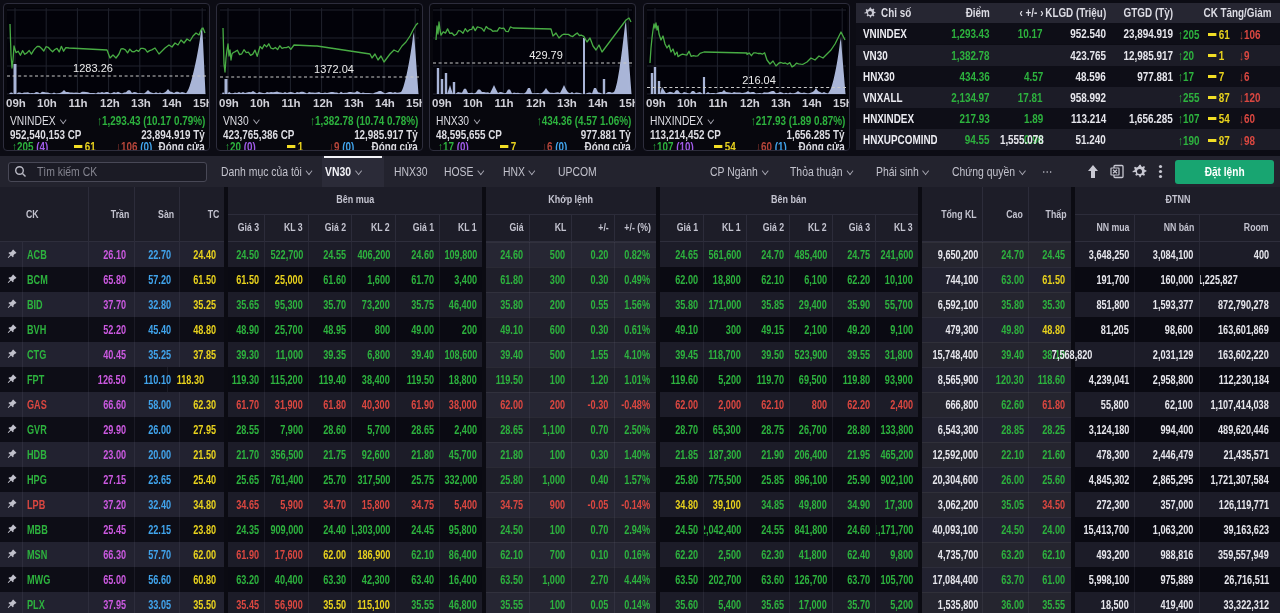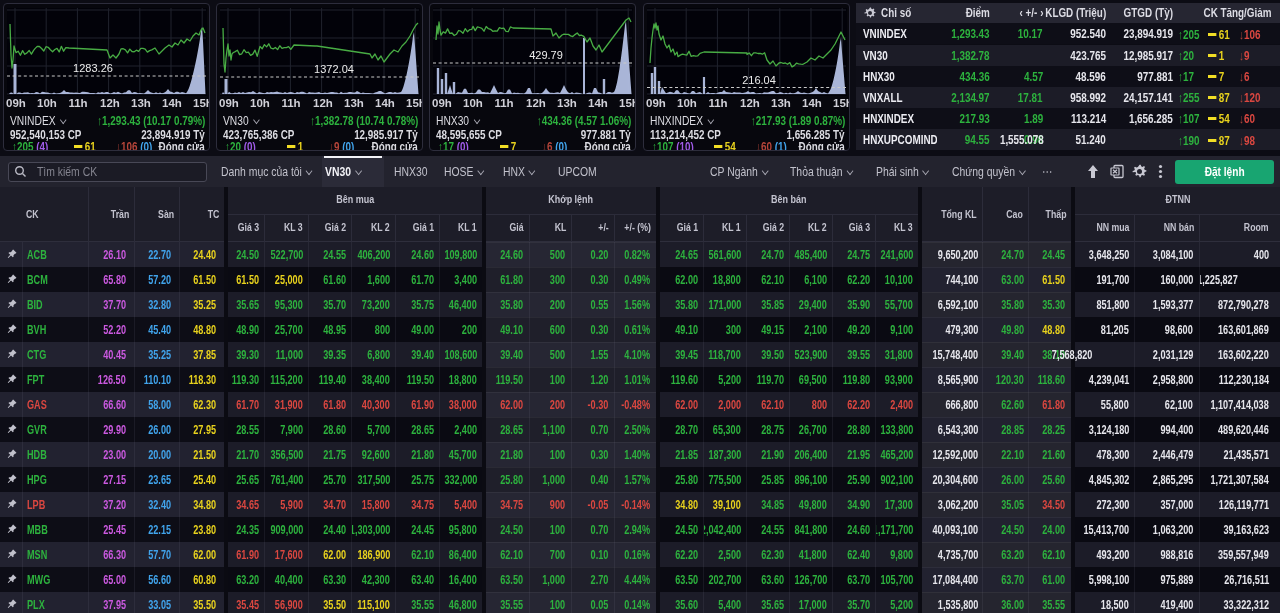--- a/index.html
+++ b/index.html
@@ -211,21 +211,20 @@
 <span class="abs w" style="left:0;width:317px;top:0;height:21.15px;line-height:21.15px;font-size:13px;font-weight:700;text-align:right"><span class="t">977.881</span></span>
 <span class="abs tl" style="left:322px;top:4.5px;height:13px;line-height:13px;font-size:13px;font-weight:700"><span class="g">↑17</span></span>
 <span class="abs tl" style="left:352px;top:4.5px;height:13px;line-height:13px;font-size:13px;font-weight:700"><span class="fbar"></span><span class="y">7</span></span>
 <span class="abs tl" style="left:383px;top:4.5px;height:13px;line-height:13px;font-size:13px;font-weight:700"><span style="color:#b5453a">↓</span><span class="r">6</span></span>
 </div>
 <div class="irow" style="top:86.8px;height:21.15px;background:#1c1c27">
 <span class="abs" style="left:7px;top:0;height:21.15px;line-height:21.15px;font-size:13px;font-weight:700;color:#ececf2;white-space:nowrap;width:74px;overflow:hidden"><span class="tl">VNXALL</span></span>
 <span class="abs g" style="left:0;width:134px;top:0;height:21.15px;line-height:21.15px;font-size:13px;font-weight:700;text-align:right"><span class="t">2,134.97</span></span>
 <span class="abs g" style="left:0;width:187px;top:0;height:21.15px;line-height:21.15px;font-size:13px;font-weight:700;text-align:right"><span class="t">17.81</span></span>
 <span class="abs w" style="left:0;width:250px;top:0;height:21.15px;line-height:21.15px;font-size:13px;font-weight:700;text-align:right"><span class="t">958.992</span></span>
-<span class="abs w" style="left:0;width:317px;top:0;height:21.15px;line-height:21.15px;font-size:13px;font-weight:700;text-align:right"><span class="t">24,157.141</span></span>
 <span class="abs tl" style="left:322px;top:4.5px;height:13px;line-height:13px;font-size:13px;font-weight:700"><span class="g">↑255</span></span>
 <span class="abs tl" style="left:352px;top:4.5px;height:13px;line-height:13px;font-size:13px;font-weight:700"><span class="fbar"></span><span class="y">87</span></span>
 <span class="abs tl" style="left:383px;top:4.5px;height:13px;line-height:13px;font-size:13px;font-weight:700"><span style="color:#b5453a">↓</span><span class="r">120</span></span>
 </div>
 <div class="irow" style="top:107.9px;height:21.15px;background:#0e0e17">
 <span class="abs" style="left:7px;top:0;height:21.15px;line-height:21.15px;font-size:13px;font-weight:700;color:#ececf2;white-space:nowrap;width:74px;overflow:hidden"><span class="tl">HNXINDEX</span></span>
 <span class="abs g" style="left:0;width:134px;top:0;height:21.15px;line-height:21.15px;font-size:13px;font-weight:700;text-align:right"><span class="t">217.93</span></span>
 <span class="abs g" style="left:0;width:187px;top:0;height:21.15px;line-height:21.15px;font-size:13px;font-weight:700;text-align:right"><span class="t">1.89</span></span>
 <span class="abs w" style="left:0;width:250px;top:0;height:21.15px;line-height:21.15px;font-size:13px;font-weight:700;text-align:right"><span class="t">113.214</span></span>
 <span class="abs w" style="left:0;width:317px;top:0;height:21.15px;line-height:21.15px;font-size:13px;font-weight:700;text-align:right"><span class="t">1,656.285</span></span>
@@ -830,21 +829,21 @@
       </svg>
 <div class="c  g" style="left:22px;width:66px;padding-left:4px;justify-content:flex-start">
         <span class="tl">FPT</span>
       </div>
 <div class="c  m" style="left:88px;width:46px;padding-right:8px">
         <span class="t">126.50</span>
       </div>
 <div class="c  b" style="left:134px;width:45px;padding-right:8px">
         <span class="t">110.10</span>
       </div>
-<div class="c  y" style="left:179px;width:45px;padding-right:8px">
+<div class="c  y" style="left:167px;width:45px;padding-right:8px">
         <span class="t">118.30</span>
       </div>
 <div class="c cnb g" style="left:228px;width:36px;padding-right:5px">
         <span class="t">119.30</span>
       </div>
 <div class="c  g" style="left:264px;width:44px;padding-right:5px">
         <span class="t">115,200</span>
       </div>
 <div class="c  g" style="left:308px;width:43px;padding-right:5px">
         <span class="t">119.40</span>

